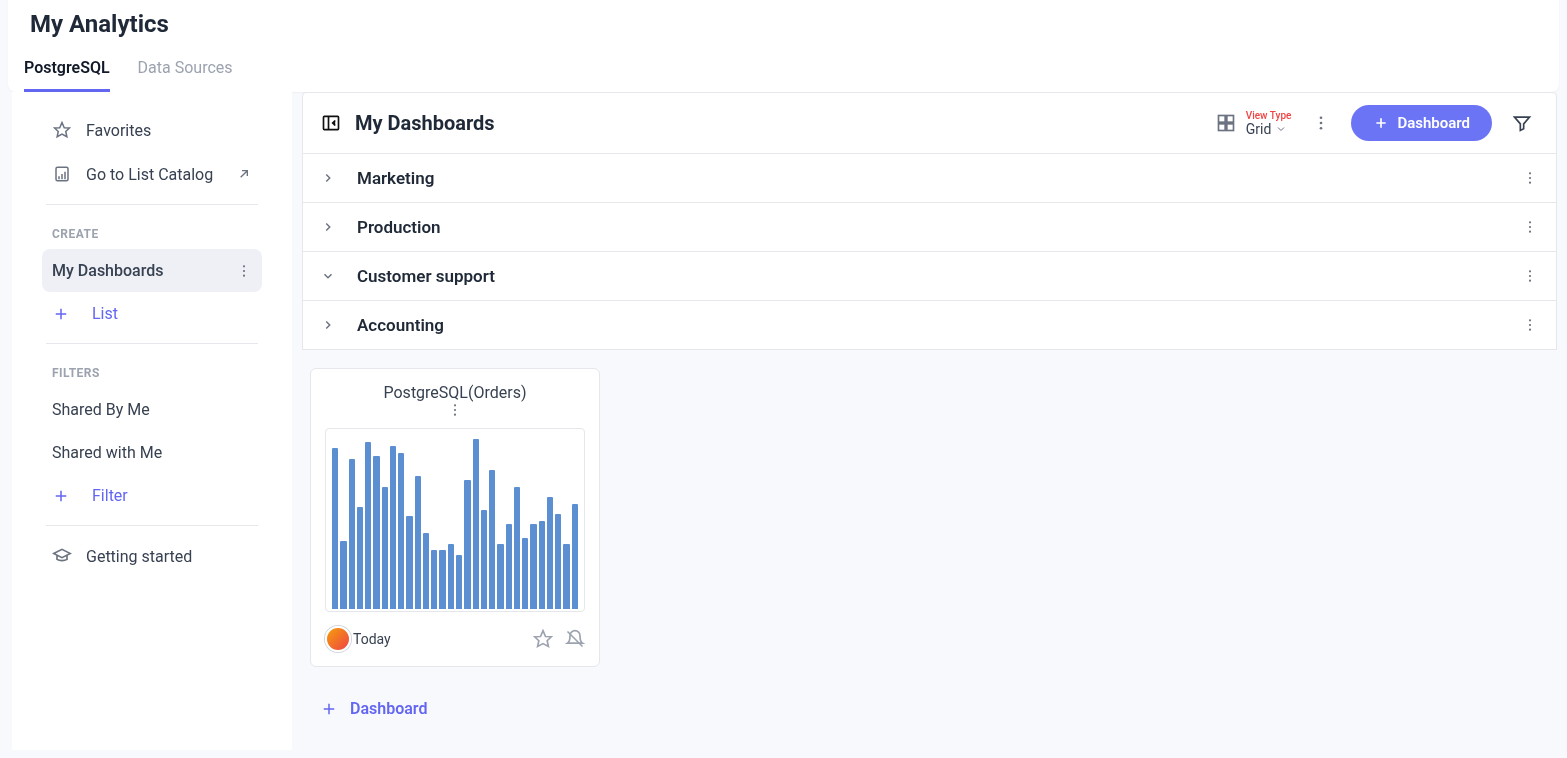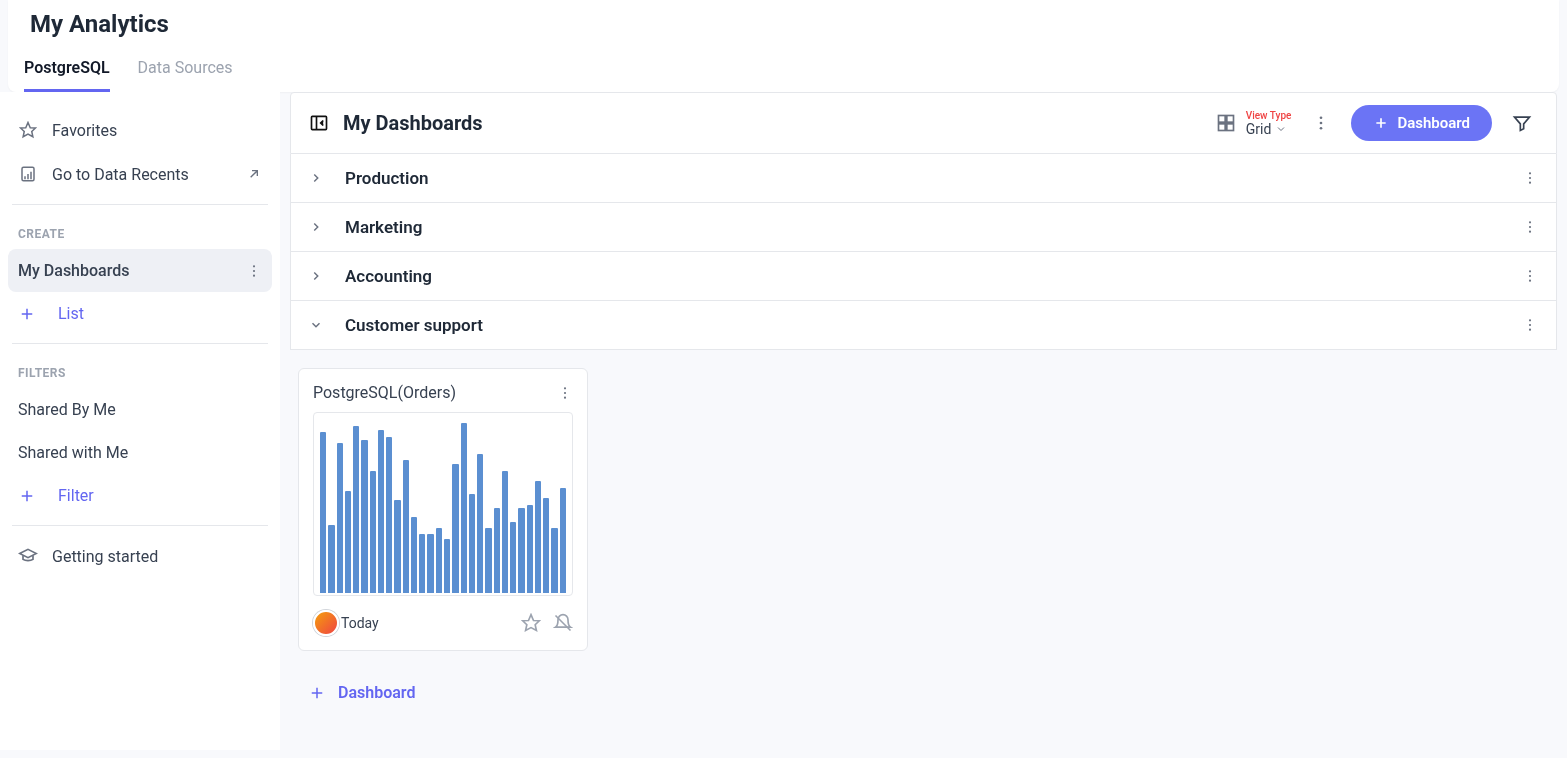--- a/index.html
+++ b/index.html
@@ -6,21 +6,21 @@
     body { background: #f8f9fc; color: #1f2937; width: 1567px; height: 758px; overflow: hidden; }
     
     .top-header { background: #fff; padding: 10px 16px 0 16px; border-radius: 0 0 8px 8px; box-shadow: 0 1px 2px rgba(0,0,0,0.04); margin: 0 8px; }
     .page-title { font-size: 24px; font-weight: 700; margin-bottom: 20px; margin-left: 6px; }
     .top-tabs { display: flex; gap: 28px; }
     .top-tab { font-size: 16px; color: #9ca3af; padding-bottom: 12px; cursor: pointer; border-bottom: 3px solid transparent; }
     .top-tab.active { color: #111827; font-weight: 600; border-bottom-color: #6366f1; }
     
     .layout { display: flex; height: calc(100% - 100px); }
     
-    .sidebar { width: 280px; background: #fff; padding: 16px 8px; overflow-y: auto; }
+    .sidebar { width: 280px; background: #fff; padding: 16px 30px; overflow-y: auto; margin-left: 12px; }
     .sb-item { display: flex; align-items: center; gap: 14px; padding: 12px 10px; border-radius: 8px; cursor: pointer; font-size: 16px; color: #374151; }
     .sb-item .icon-slot { width: 20px; height: 20px; display: flex; align-items: center; justify-content: center; color: #6b7280; }
     .sb-item.selected { background: #eef0f5; font-weight: 500; }
     .sb-item .trailing { margin-left: auto; color: #6b7280; display:flex; align-items:center; }
     .sb-section-label { font-size: 12px; font-weight: 700; letter-spacing: 0.04em; color: #9ca3af; padding: 14px 10px 8px 10px; }
     .sb-divider { height: 1px; background: #e5e7eb; margin: 8px 4px; }
     .sb-add { display: flex; align-items: center; gap: 22px; padding: 12px 10px; color: #6366f1; font-size: 16px; cursor: pointer; }
     .sb-add .plus { width: 18px; height: 18px; display: flex; align-items: center; justify-content: center; }
     
     .main { flex: 1; display: flex; flex-direction: column; padding: 0 10px 0 10px; overflow-y: auto; }
@@ -33,21 +33,21 @@
     .view-type .vt-value { color: #374151; font-size: 14px; display:flex; align-items:center; gap:4px;}
     .pill-btn { background: #6b74f5; color: #fff; border: none; border-radius: 22px; height: 36px; padding: 0 22px; display: flex; align-items: center; gap: 8px; font-size: 15px; font-weight: 600; cursor: pointer; }
     .icon-btn { width: 32px; height: 32px; display: flex; align-items: center; justify-content: center; color: #6b7280; cursor: pointer; border-radius: 4px; }
     
     .group-row { display: flex; align-items: center; background: #fff; border: 1px solid #e5e7eb; border-top: none; padding: 14px 18px; gap: 20px; font-size: 17px; font-weight: 600; cursor: pointer; }
     .group-row .chev { width: 16px; color: #6b7280; }
     .group-row .more { margin-left: auto; color: #6b7280; cursor:pointer; }
     
     .cards-area { padding: 18px 8px; }
     .card { width: 290px; background: #fff; border: 1px solid #e5e7eb; border-radius: 6px; padding: 14px; }
-    .card-head { display: flex; align-items: center; justify-content: space-between; margin-bottom: 10px; }
+    .card-head { display: flex; align-items: center; justify-content: space-between; margin-bottom: 10px; flex-direction: column; }
     .card-title { font-size: 16px; color: #374151; }
     .chart-box { border: 1px solid #e5e7eb; border-radius: 4px; padding: 6px 6px 2px 6px; height: 184px; display: flex; align-items: flex-end; gap: 2px; }
     .bar { background: #5b8fd1; width: 7px; border-radius: 1px 1px 0 0; }
     .card-foot { display: flex; align-items: center; gap: 2px; margin-top: 14px; }
     .avatar { width: 26px; height: 26px; border-radius: 50%; background: linear-gradient(135deg,#f59e0b,#ef4444); border: 2px solid #fff; box-shadow: 0 0 0 1px #d1d5db; }
     .card-date { font-size: 14px; color: #374151; }
     .card-icons { margin-left: auto; display: flex; gap: 12px; color: #9ca3af; }
     
     .bottom-add { display: flex; align-items: center; gap: 12px; padding: 8px 10px; color: #6366f1; font-size: 16px; font-weight:600; cursor: pointer; }
     
@@ -74,21 +74,21 @@
       </span>
       <span>Favorites</span>
     </div>
     <div class="sb-item">
       <span class="icon-slot">
         <svg width="18" height="18" viewBox="0 0 24 24" fill="none" stroke="currentColor" stroke-width="2">
             <rect x="4" y="3" width="16" height="18" rx="2"></rect>
             <path d="M8 15v4M12 12v7M16 9v10"></path>
           </svg>
       </span>
-      <span>Go to Data Recents</span>
+      <span>Go to List Catalog</span>
       <span class="trailing">
         <svg width="16" height="16" viewBox="0 0 24 24" fill="none" stroke="currentColor" stroke-width="2">
             <path d="M7 17L17 7M9 7h8v8"></path>
           </svg>
       </span>
     </div>
 
     <div class="sb-divider"></div>
     <div class="sb-section-label">CREATE</div>
 
@@ -189,66 +189,66 @@
           </svg>
       </span>
     </div>
 
     <div class="group-row">
       <span class="chev">
           <svg width="14" height="14" viewBox="0 0 24 24" fill="none" stroke="currentColor" stroke-width="2.5">
             <path d="M9 6l6 6-6 6"></path>
           </svg>
         </span>
-      <span>Production</span>
+      <span>Marketing</span>
       <span class="more">
           <svg width="16" height="16" viewBox="0 0 24 24" fill="currentColor">
             <circle cx="12" cy="5" r="1.6"></circle>
             <circle cx="12" cy="12" r="1.6"></circle>
             <circle cx="12" cy="19" r="1.6"></circle>
           </svg>
         </span>
     </div>
     <div class="group-row">
       <span class="chev">
           <svg width="14" height="14" viewBox="0 0 24 24" fill="none" stroke="currentColor" stroke-width="2.5">
             <path d="M9 6l6 6-6 6"></path>
           </svg>
         </span>
-      <span>Marketing</span>
+      <span>Production</span>
+      <span class="more">
+          <svg width="16" height="16" viewBox="0 0 24 24" fill="currentColor">
+            <circle cx="12" cy="5" r="1.6"></circle>
+            <circle cx="12" cy="12" r="1.6"></circle>
+            <circle cx="12" cy="19" r="1.6"></circle>
+          </svg>
+        </span>
+    </div>
+    <div class="group-row">
+      <span class="chev">
+          <svg width="14" height="14" viewBox="0 0 24 24" fill="none" stroke="currentColor" stroke-width="2.5">
+            <path d="M6 9l6 6 6-6"></path>
+          </svg>
+        </span>
+      <span>Customer support</span>
       <span class="more">
           <svg width="16" height="16" viewBox="0 0 24 24" fill="currentColor">
             <circle cx="12" cy="5" r="1.6"></circle>
             <circle cx="12" cy="12" r="1.6"></circle>
             <circle cx="12" cy="19" r="1.6"></circle>
           </svg>
         </span>
     </div>
     <div class="group-row">
       <span class="chev">
           <svg width="14" height="14" viewBox="0 0 24 24" fill="none" stroke="currentColor" stroke-width="2.5">
             <path d="M9 6l6 6-6 6"></path>
           </svg>
         </span>
       <span>Accounting</span>
-      <span class="more">
-          <svg width="16" height="16" viewBox="0 0 24 24" fill="currentColor">
-            <circle cx="12" cy="5" r="1.6"></circle>
-            <circle cx="12" cy="12" r="1.6"></circle>
-            <circle cx="12" cy="19" r="1.6"></circle>
-          </svg>
-        </span>
-    </div>
-    <div class="group-row">
-      <span class="chev">
-          <svg width="14" height="14" viewBox="0 0 24 24" fill="none" stroke="currentColor" stroke-width="2.5">
-            <path d="M6 9l6 6 6-6"></path>
-          </svg>
-        </span>
-      <span>Customer support</span>
       <span class="more">
           <svg width="16" height="16" viewBox="0 0 24 24" fill="currentColor">
             <circle cx="12" cy="5" r="1.6"></circle>
             <circle cx="12" cy="12" r="1.6"></circle>
             <circle cx="12" cy="19" r="1.6"></circle>
           </svg>
         </span>
     </div>
 
     <div class="cards-area">

